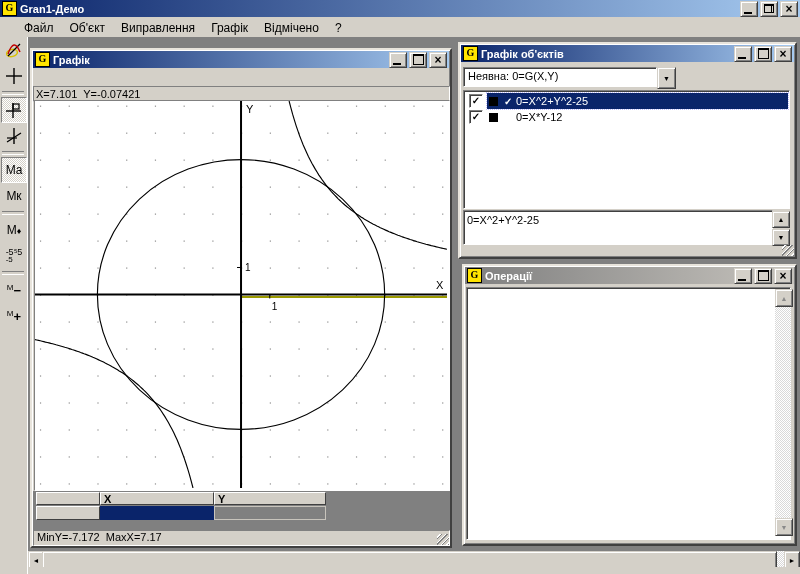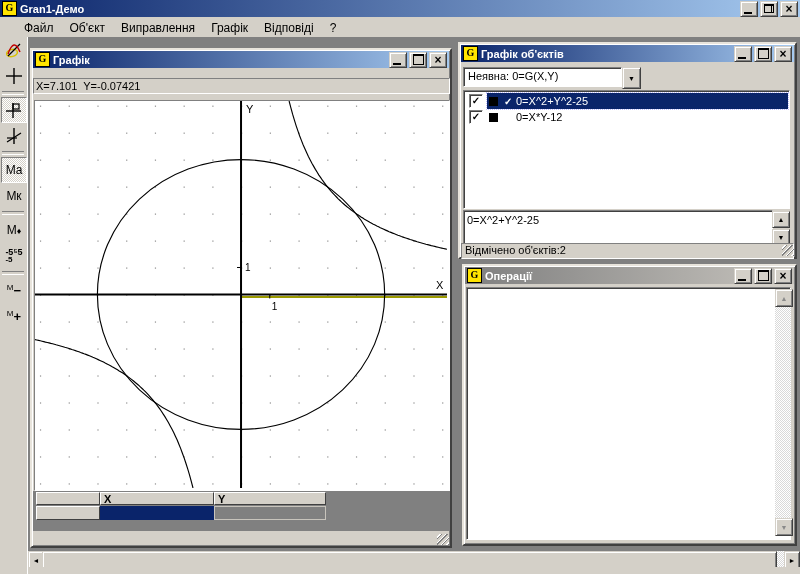--- a/index.html
+++ b/index.html
@@ -22,21 +22,21 @@
   
   #menubar{left:0;top:18px;width:800px;height:19px;background:#d4d0c8;display:flex;align-items:center;border-bottom:1px solid #808080;box-shadow:0 1px 0 #ffffff;padding-left:16px;}
   .menuitem{padding:0 8px;line-height:18px;font-size:12px;}
   #toolbar{left:0;top:37px;width:28px;height:537px;background:#d4d0c8;border-right:1px solid #808080;box-shadow:-1px 0 0 #fff inset;}
   .tbtn{width:26px;height:26px;margin:0 12px 0 1px;display:flex;align-items:center;justify-content:center;flex-direction:column;line-height:1;}
   .tbtn.pressed{border:1px solid;border-color:#808080 #ffffff #ffffff #808080;width:24px;height:24px;background-image:repeating-conic-gradient(#ffffff 0% 25%, #d4d0c8 25% 50%);background-size:2px 2px;}
   .tsep{height:2px;width:22px;margin:2px 2px;border-top:1px solid #808080;border-bottom:1px solid #ffffff;}
   .tlabel{font-size:12px;}
   .supM{font-size:8px;vertical-align:top;}
   .mainsym{font-size:13px;font-weight:bold;}
-  .scaletxt{font-size:9px;text-align:left;font-weight:bold;}
+  .scaletxt{font-size:9px;text-align:left;}
   
   #mdi{left:28px;top:37px;width:772px;height:514px;background:#808080;}
   .window{position:absolute;background:#d4d0c8;border:2px solid;border-color:#e8e4dc #404040 #404040 #e8e4dc;box-shadow:inset 1px 1px 0 #fff, inset -1px -1px 0 #808080;}
   .wtitle{position:absolute;left:1px;top:1px;right:1px;}
   .coordbar{position:absolute;left:1px;height:14px;line-height:14px;padding-left:2px;white-space:pre;background:#d4d0c8;border:1px solid;border-color:#808080 #ffffff #ffffff #808080;}
   .statusbar{position:absolute;left:1px;height:14px;line-height:13px;padding-left:3px;background:#d4d0c8;border:1px solid;border-color:#808080 #ffffff #ffffff #808080;white-space:pre;}
   .grip{position:absolute;right:1px;bottom:1px;width:12px;height:11px;background:repeating-linear-gradient(135deg,transparent 0 2px,#ffffff 2px 3px,#808080 3px 4px);}
   
   #plotarea{position:absolute;left:2px;top:50px;width:414px;height:389px;background:#fff;border:1px solid;border-color:#808080 #ffffff #ffffff #808080;}
   #tablezone{position:absolute;left:1px;top:441px;width:416px;height:40px;background:#808080;}
@@ -81,21 +81,21 @@
       </div>
     <div class="wbtn raised2 xglyph">×</div>
   </div>
 </div>
 
 <div class="abs" id="menubar">
   <span class="menuitem">Файл</span>
   <span class="menuitem">Об'єкт</span>
   <span class="menuitem">Виправлення</span>
   <span class="menuitem">Графік</span>
-  <span class="menuitem">Відповіді</span>
+  <span class="menuitem">Відмічено</span>
   <span class="menuitem">?</span>
 </div>
 
 <div class="abs" id="toolbar">
   <div class="tbtn">
     <svg width="20" height="20">
       <ellipse cx="8" cy="13" rx="5.5" ry="3.5" fill="none" stroke="#d8c000" stroke-width="1.5" transform="rotate(-15 8 13)"></ellipse>
       <line x1="4" y1="16" x2="16" y2="4" stroke="#000" stroke-width="1.2"></line>
       <path d="M4 14 Q 10 -3 16 12" fill="none" stroke="#c00000" stroke-width="1.4"></path>
     </svg>
@@ -156,21 +156,21 @@
       <div class="winbtns">
         <div class="wbtn raised2">
             <span class="glyph-min"></span>
           </div>
         <div class="wbtn raised2">
             <span class="glyph-max"></span>
           </div>
         <div class="wbtn raised2 xglyph">×</div>
       </div>
     </div>
-    <div class="coordbar" style="top:28px;width:413px;">X=7.101  Y=-0.07421</div>
+    <div class="coordbar" style="top:36px;width:413px;">X=7.101  Y=-0.07421</div>
 
     <div id="plotarea">
       <svg id="plot-svg" width="412" height="387">
           <rect x="4.941012411100257" y="382.3588063031656" width="1.2" height="1.2" fill="#8c8c8c"></rect>
           <rect x="4.941012411100257" y="355.3751220192442" width="1.2" height="1.2" fill="#8c8c8c"></rect>
           <rect x="4.941012411100257" y="328.3914377353229" width="1.2" height="1.2" fill="#8c8c8c"></rect>
           <rect x="4.941012411100257" y="301.4077534514015" width="1.2" height="1.2" fill="#8c8c8c"></rect>
           <rect x="4.941012411100257" y="274.4240691674801" width="1.2" height="1.2" fill="#8c8c8c"></rect>
           <rect x="4.941012411100257" y="247.4403848835588" width="1.2" height="1.2" fill="#8c8c8c"></rect>
           <rect x="4.941012411100257" y="220.45670059963746" width="1.2" height="1.2" fill="#8c8c8c"></rect>
@@ -409,39 +409,40 @@
 
     <div id="tablezone">
       <div class="hcell" style="left:3px;width:64px;"></div>
       <div class="hcell" style="left:67px;width:114px;">X</div>
       <div class="hcell" style="left:181px;width:112px;">Y</div>
       <div class="rcell" style="left:3px;width:64px;background:#d4d0c8;border:1px solid;border-color:#ffffff #404040 #404040 #ffffff;"></div>
       <div class="rcell" style="left:67px;width:114px;background:#0a246a;"></div>
       <div class="rcell" style="left:181px;width:112px;background:#808080;border:1px solid #c8c4bc;"></div>
     </div>
 
+    <div class="statusbar" style="top:480px;width:412px;">MinY=-7.172  MaxX=7.17</div>
     <div class="grip"></div>
   </div>
 
   <div class="window" style="left:430px;top:5px;width:335px;height:213px;">
     <div class="wtitle titlebar">
       <div class="gicon">G</div>
       <div class="titletext">Графік об'єктів</div>
       <div class="winbtns">
         <div class="wbtn raised2">
             <span class="glyph-min"></span>
           </div>
         <div class="wbtn raised2">
             <span class="glyph-max"></span>
           </div>
         <div class="wbtn raised2 xglyph">×</div>
       </div>
     </div>
 
-    <div class="combo" style="left:3px;top:23px;width:178px;">
+    <div class="combo" style="left:3px;top:23px;width:213px;">
       <div class="combofield">Неявна: 0=G(X,Y)</div>
       <div class="combobtn raised2 sbtn">
           <span>▼</span>
         </div>
     </div>
 
     <div class="listbox" style="left:3px;top:46px;width:325px;height:117px;">
       <div class="lrow" style="top:2px;">
         <div class="checkbox">✓</div>
         <div class="rowsel selected">
@@ -465,21 +466,20 @@
     </div>
     <div class="spincol" style="left:312px;top:167px;">
       <div class="spinbtn raised2 sbtn">
           <span>▲</span>
         </div>
       <div class="spinbtn raised2 sbtn" style="margin-top:1px;">
           <span>▼</span>
         </div>
     </div>
 
-    <div class="statusbar" style="top:199px;width:328px;">Відмічено об'єктів:2</div>
     <div class="grip"></div>
   </div>
 
   <div class="window" style="left:434px;top:227px;width:331px;height:278px;">
     <div class="wtitle titlebar inactive">
       <div class="gicon">G</div>
       <div class="titletext">Операції</div>
       <div class="winbtns">
         <div class="wbtn raised2">
             <span class="glyph-min"></span>

